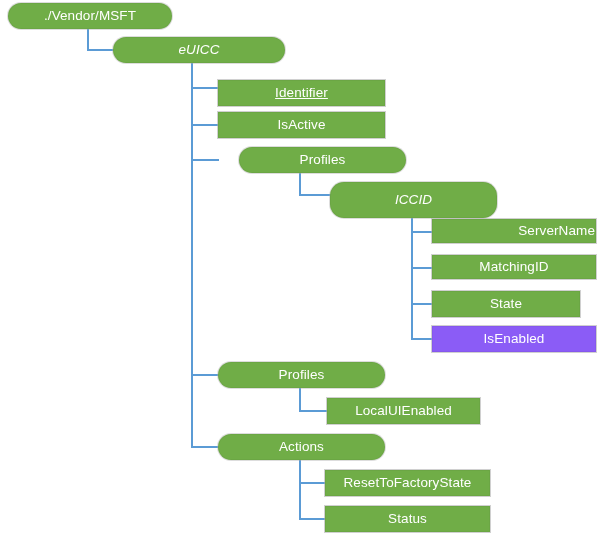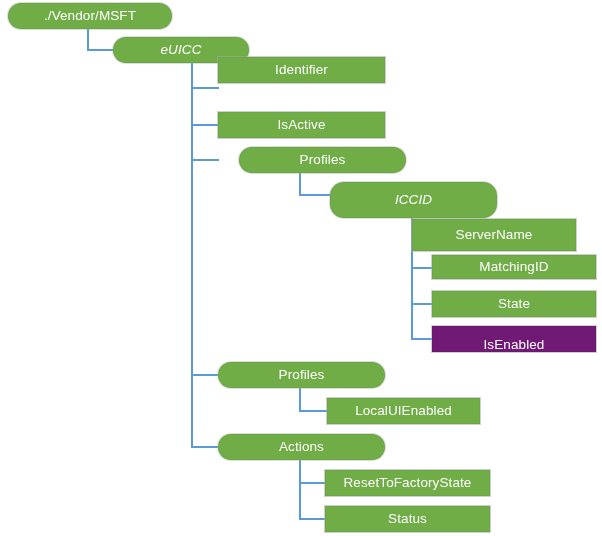--- a/index.html
+++ b/index.html
@@ -34,21 +34,21 @@
     font-size: 13.5px;
     line-height: 1;
     letter-spacing: 0.1px;
     border: 1px solid rgba(0,0,0,0.04);
     box-shadow: 0 0 0 1px rgba(170,170,170,0.55);
     text-align: center;
     white-space: nowrap;
     user-select: none;
   }
   .node.green { background: #70ad47; }
-  .node.blue  { background: #701a75; align-items: flex-end; }
+  .node.blue  { background: #8b5cf6; }
   .node.rounded {
     border-radius: 14px;
     box-shadow: 0 0 0 1px rgba(170,170,170,0.40);
   }
   .node.italic { font-style: italic; }
   .node-label { pointer-events: none; }
 </style>
 </head>
 <body>
 
@@ -66,42 +66,42 @@
       <path d="M 412,208 L 412,304 L 432,304" fill="none" stroke="#5b9bd5" stroke-width="2" stroke-linecap="square" shape-rendering="crispEdges"></path>
       <path d="M 412,208 L 412,339 L 432,339" fill="none" stroke="#5b9bd5" stroke-width="2" stroke-linecap="square" shape-rendering="crispEdges"></path>
       <path d="M 300,388 L 300,411 L 327,411" fill="none" stroke="#5b9bd5" stroke-width="2" stroke-linecap="square" shape-rendering="crispEdges"></path>
       <path d="M 300,460 L 300,483 L 325,483" fill="none" stroke="#5b9bd5" stroke-width="2" stroke-linecap="square" shape-rendering="crispEdges"></path>
       <path d="M 300,460 L 300,519 L 325,519" fill="none" stroke="#5b9bd5" stroke-width="2" stroke-linecap="square" shape-rendering="crispEdges"></path>
     </svg>
   <div id="nodes-layer">
       <div class="node green rounded" style="left: 8px; top: 3px; width: 164px; height: 26px;">
         <span class="node-label">./Vendor/MSFT</span>
       </div>
-      <div class="node green rounded italic" style="left: 113px; top: 37px; width: 136px; height: 26px;">
+      <div class="node green rounded italic" style="left: 113px; top: 37px; width: 172px; height: 26px;">
         <span class="node-label">eUICC</span>
       </div>
-      <div class="node green" style="left: 218px; top: 57px; width: 167px; height: 26px;">
+      <div class="node green" style="left: 218px; top: 80px; width: 167px; height: 26px; text-decoration: underline;">
         <span class="node-label">Identifier</span>
       </div>
       <div class="node green" style="left: 218px; top: 112px; width: 167px; height: 26px;">
         <span class="node-label">IsActive</span>
       </div>
       <div class="node green rounded" style="left: 218px; top: 147px; width: 167px; height: 26px; margin-left: 21px;">
         <span class="node-label">Profiles</span>
       </div>
       <div class="node green rounded italic" style="left: 330px; top: 182px; width: 167px; height: 36px;">
         <span class="node-label">ICCID</span>
       </div>
-      <div class="node green" style="left: 412px; top: 219px; width: 164px; height: 32px;">
+      <div class="node green" style="left: 432px; top: 219px; width: 164px; height: 24px; justify-content: flex-end;">
         <span class="node-label">ServerName</span>
       </div>
       <div class="node green" style="left: 432px; top: 255px; width: 164px; height: 24px;">
         <span class="node-label">MatchingID</span>
       </div>
-      <div class="node green" style="left: 432px; top: 291px; width: 164px; height: 26px;">
+      <div class="node green" style="left: 432px; top: 291px; width: 148px; height: 26px;">
         <span class="node-label">State</span>
       </div>
       <div class="node blue" style="left: 432px; top: 326px; width: 164px; height: 26px;">
         <span class="node-label">IsEnabled</span>
       </div>
       <div class="node green rounded" style="left: 218px; top: 362px; width: 167px; height: 26px;">
         <span class="node-label">Profiles</span>
       </div>
       <div class="node green" style="left: 327px; top: 398px; width: 153px; height: 26px;">
         <span class="node-label">LocalUIEnabled</span>

